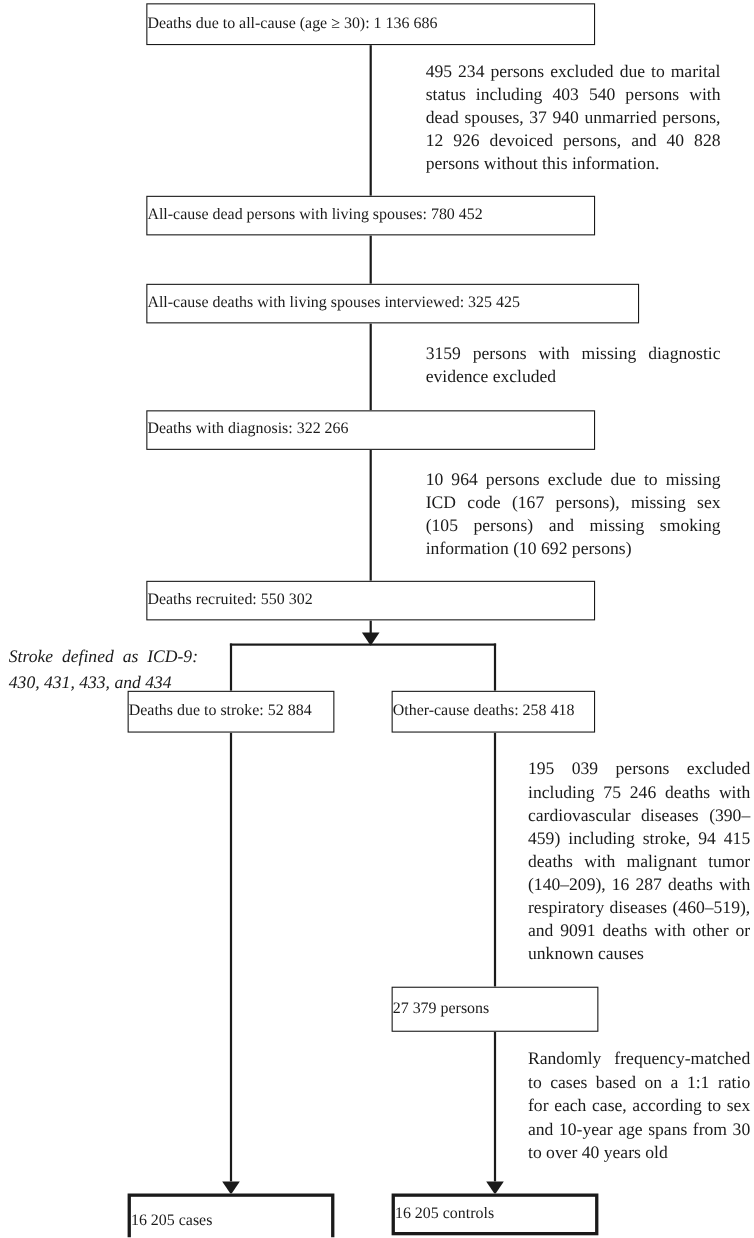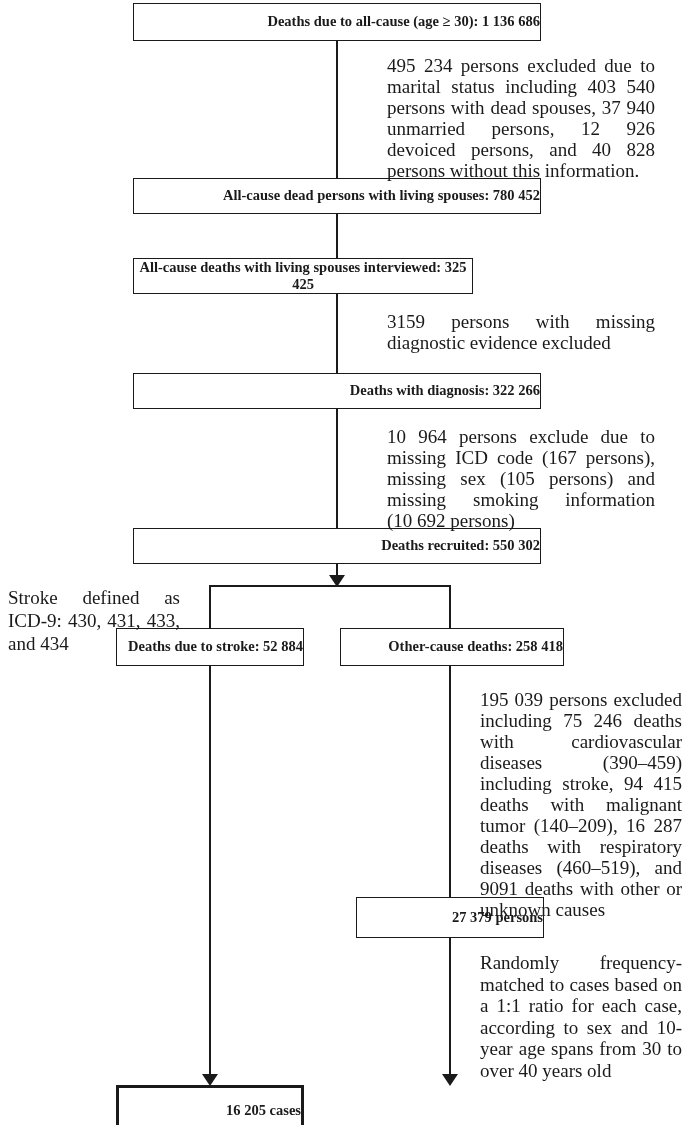--- a/index.html
+++ b/index.html
@@ -13,38 +13,37 @@
     width:685px;height:1125px;
     background:var(--bg);
     font-family:"Liberation Serif","DejaVu Serif",serif;
     color:var(--text);
     overflow:hidden;
   }
   .box{
     position:absolute;
     border:1.5px solid var(--line);
     background:var(--bg);
-    display:flex;align-items:center;justify-content:flex-end;
+    display:flex;align-items:center;justify-content:flex-start;
     text-align:center;
     font-size:14.5px;
     line-height:1.2;
     box-sizing:border-box;
     z-index:2;
-    font-weight:bold;
   }
   .box.thick{border-width:3px;}
   .note{
     position:absolute;
-    font-size:19px;
+    font-size:16px;
     line-height:21px;
     text-align:justify;
     z-index:2;
   }
   .note.lh-tall{line-height:23.5px;}
-  .note.lh-def{line-height:23px;}
+  .note.lh-def{line-height:23px;font-style:italic;}
   .vline,.hline{position:absolute;background:var(--line);z-index:1;}
   .vline{width:2px;}
   .hline{height:2px;}
   .arrow-down{
     position:absolute;
     width:0;height:0;
     border-left:8px solid transparent;
     border-right:8px solid transparent;
     border-top:12px solid var(--line);
     z-index:1;
@@ -74,48 +73,51 @@
   <div class="arrow-down" style="left:442px;top:1074px"></div>
 
   <div class="box" style="left:133px;top:3px;width:408px;height:38px">
     <span>Deaths due to all-cause (age ≥ 30): 1 136 686</span>
   </div>
 
   <div class="box" style="left:133px;top:178px;width:408px;height:36px">
     <span>All-cause dead persons with living spouses: 780 452</span>
   </div>
 
-  <div class="box" style="left:133px;top:258px;width:340px;height:36px">
+  <div class="box" style="left:133px;top:258px;width:448px;height:36px">
     <span>All-cause deaths with living spouses interviewed: 325 425</span>
   </div>
 
   <div class="box" style="left:133px;top:373px;width:408px;height:36px">
     <span>Deaths with diagnosis: 322 266</span>
   </div>
 
   <div class="box" style="left:133px;top:528px;width:408px;height:36px">
     <span>Deaths recruited: 550 302</span>
   </div>
 
   <div class="box" style="left:116px;top:628px;width:188px;height:38px">
     <span>Deaths due to stroke: 52 884</span>
   </div>
 
-  <div class="box" style="left:340px;top:628px;width:224px;height:38px">
+  <div class="box" style="left:356px;top:628px;width:185px;height:38px">
     <span>Other-cause deaths: 258 418</span>
   </div>
 
   <div class="box" style="left:356px;top:897px;width:188px;height:41px">
     <span>27 379 persons</span>
   </div>
 
   <div class="box thick" style="left:116px;top:1085px;width:188px;height:51px">
     <span>16 205 cases</span>
   </div>
 
+  <div class="box thick" style="left:356px;top:1085px;width:188px;height:38px">
+    <span>16 205 controls</span>
+  </div>
 
   <div class="note" style="left:387px;top:55px;width:268px">495&nbsp;234 persons excluded due to marital status including 403&nbsp;540 persons with dead spouses, 37&nbsp;940 unmarried persons, 12&nbsp;926 devoiced persons, and 40&nbsp;828 persons without this information.</div>
 
   <div class="note" style="left:387px;top:311px;width:268px">3159 persons with missing diagnostic evidence excluded</div>
 
   <div class="note" style="left:387px;top:426px;width:268px">10&nbsp;964 persons exclude due to missing ICD code (167 persons), missing sex (105 persons) and missing smoking information (10&nbsp;692 persons)</div>
 
   <div class="note lh-def" style="left:8px;top:586px;width:172px">Stroke defined as ICD-9: 430, 431, 433, and 434</div>
 
 

